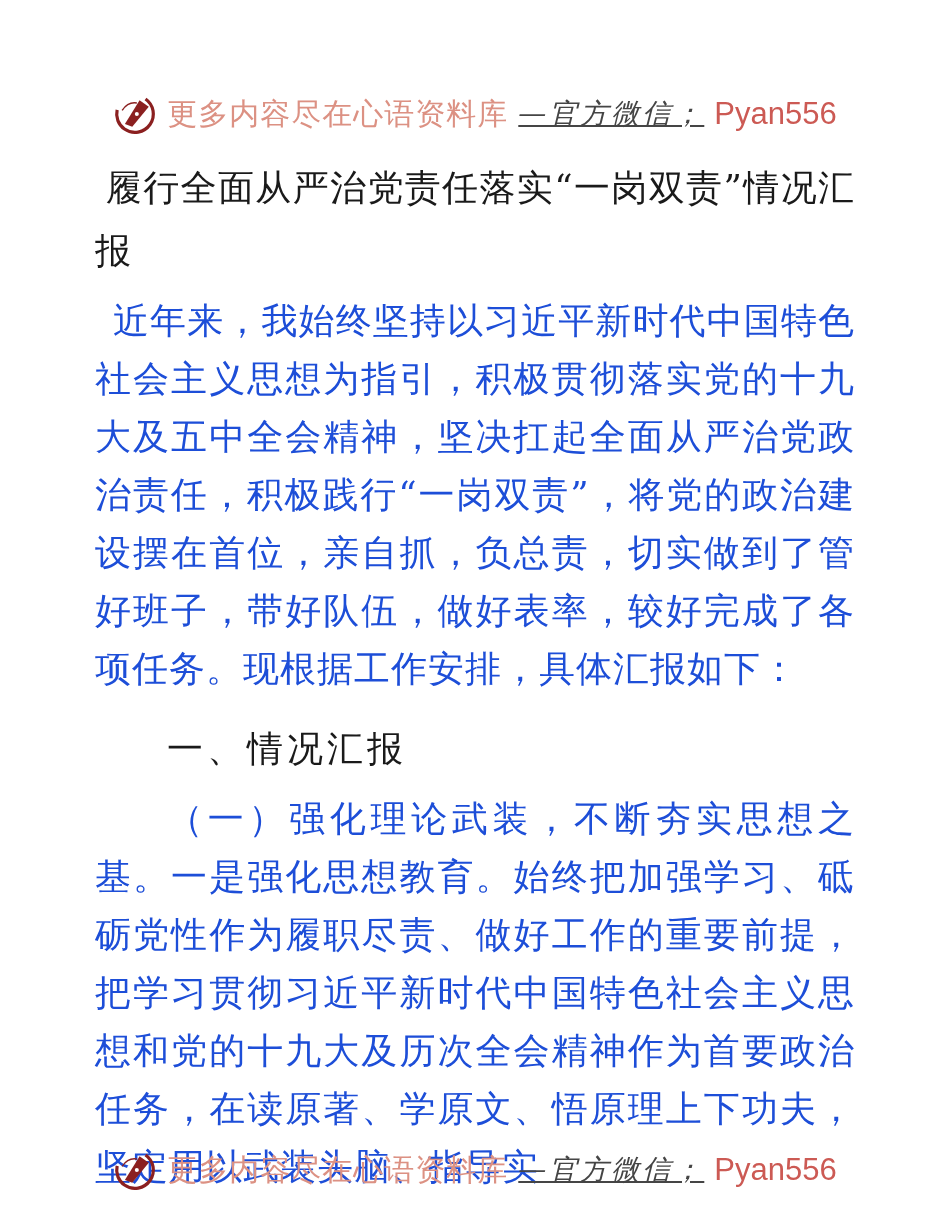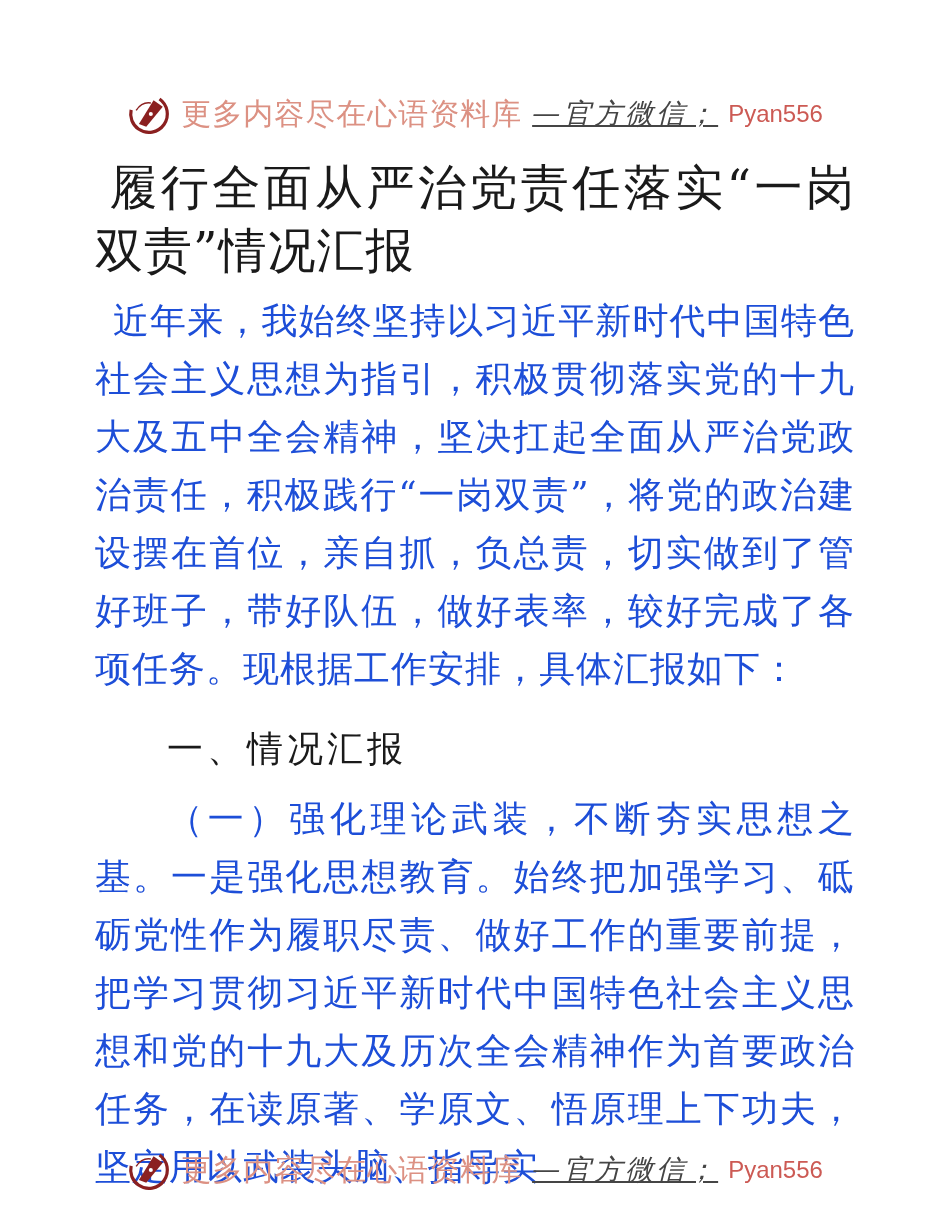--- a/index.html
+++ b/index.html
@@ -37,33 +37,33 @@
   .brand-bar .wechat {
     color: #454545;
     font-size: 28px;
     font-style: italic;
     letter-spacing: 3px;
     font-family: "DejaVu Serif", serif;
     text-decoration: underline;
   }
   .brand-bar .wid {
     color: #cc5a54;
-    font-size: 24px;
+    font-size: 31px;
     font-style: normal;
     font-family: "Liberation Sans", "DejaVu Sans", sans-serif;
   }
   .footer-bar {
     position: absolute;
     left: 0; right: 0;
     top: 1116px;
   }
   
   .doc-title {
     margin-top: 18px;
-    font-size: 48px;
+    font-size: 36px;
     font-weight: normal;
     line-height: 63px;
     text-indent: 0.3em;
     text-align: justify;
     letter-spacing: 1px;
     color: #1a1a1a;
   }
   .para {
     font-size: 36px;
     line-height: 58px;

